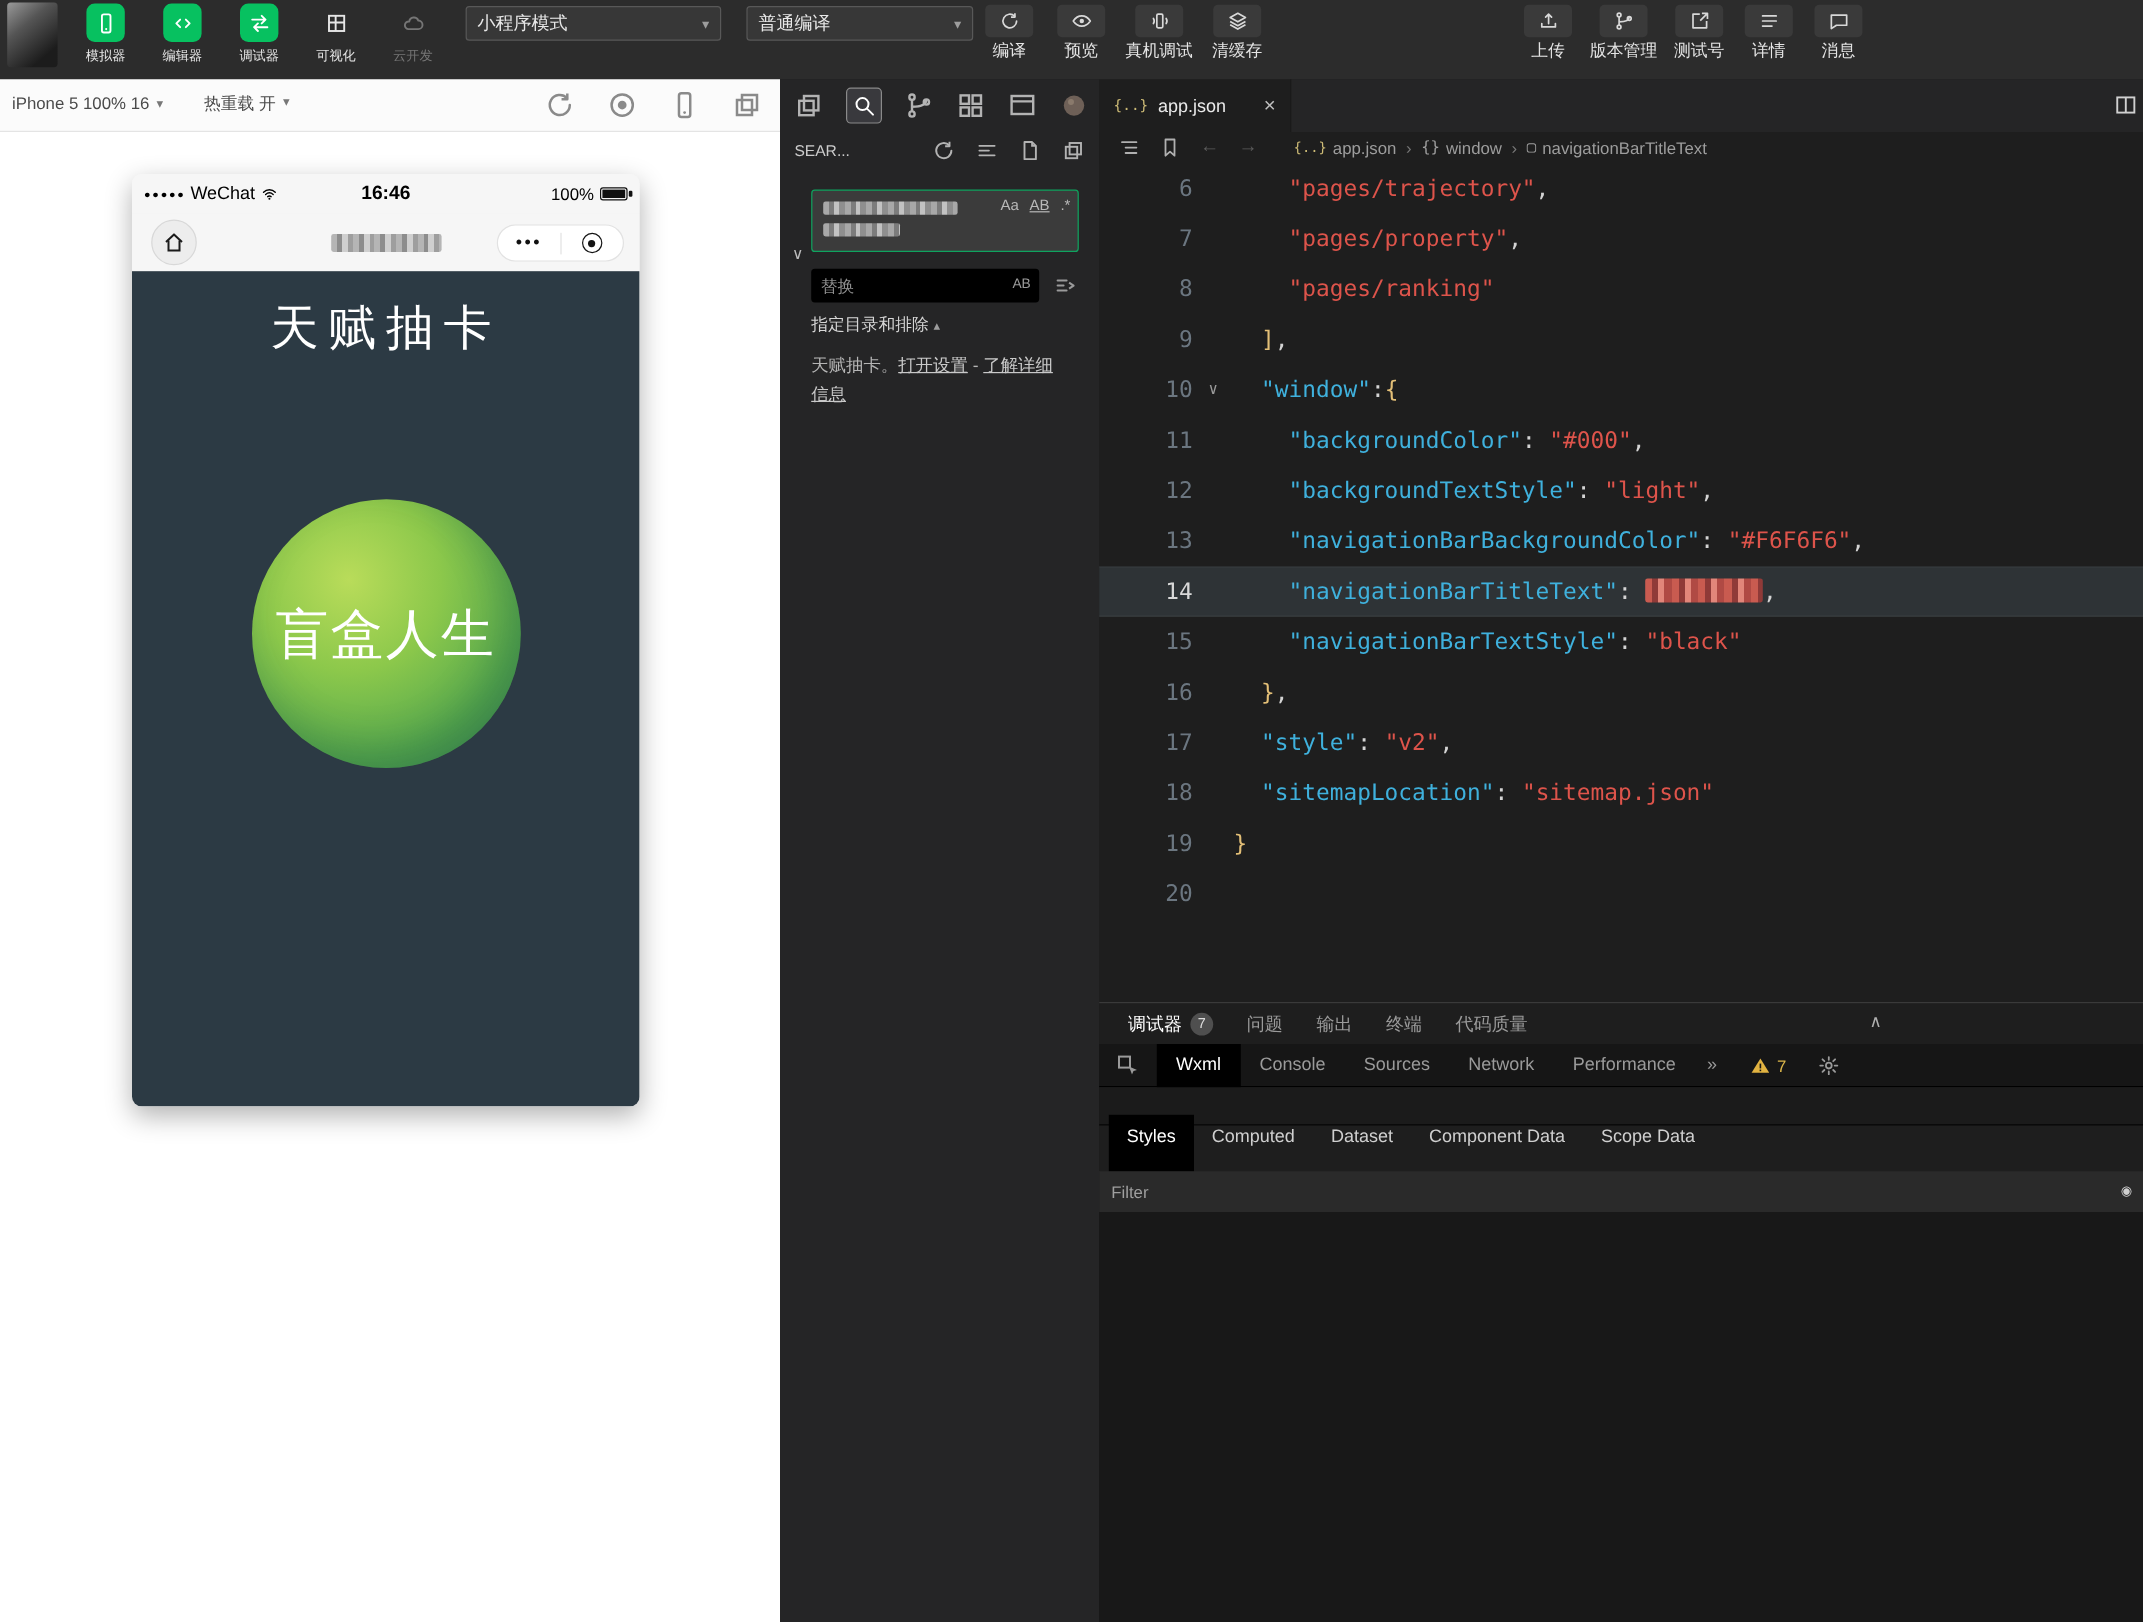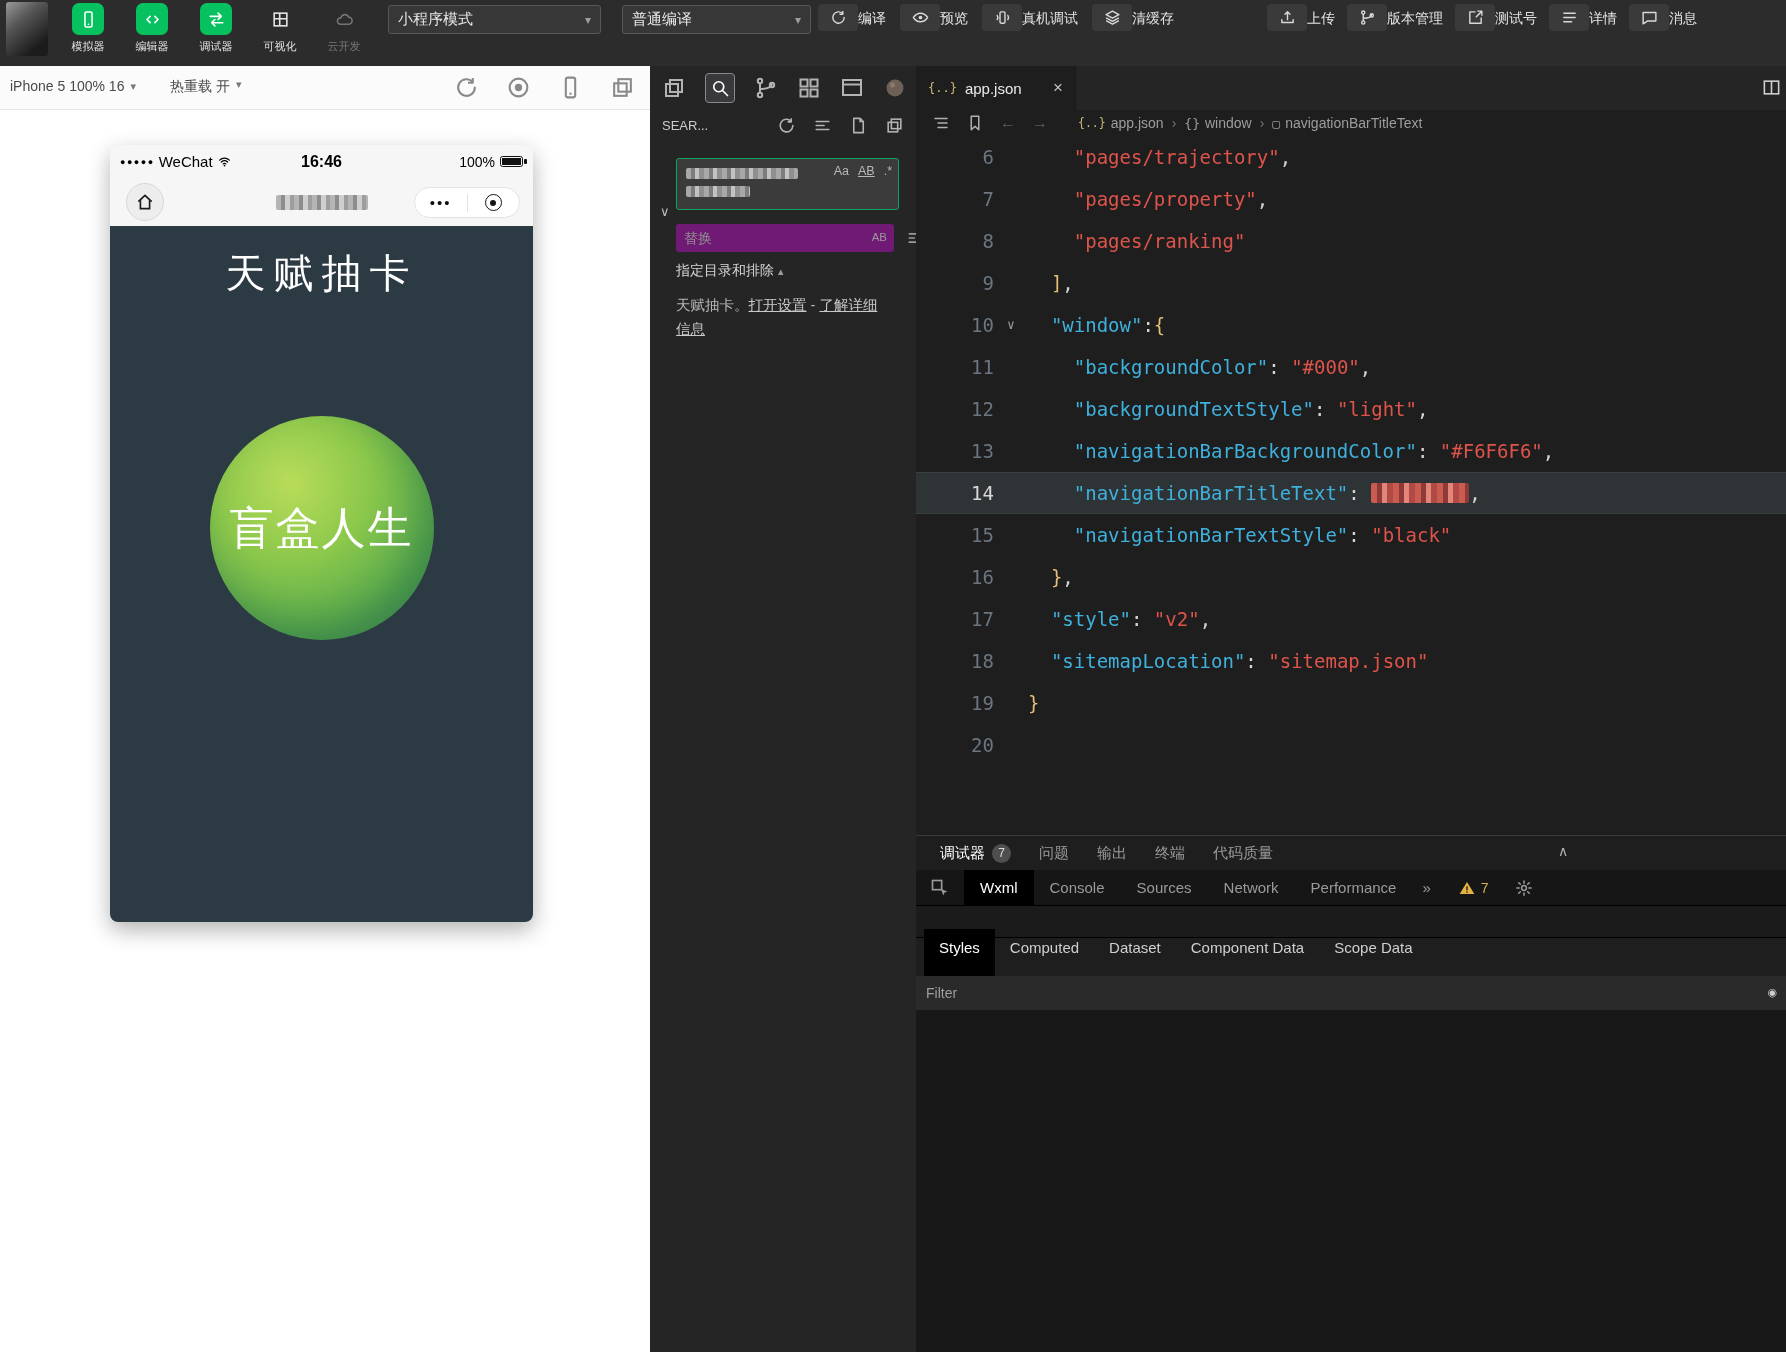--- a/index.html
+++ b/index.html
@@ -20,21 +20,21 @@
 .tb-btn.disabled .ibox{background:transparent;color:#757575}
 .tb-label{font-size:11px;color:#e4e4e4;margin-top:4px;white-space:nowrap}
 .tb-btn.disabled .tb-label{color:#757575}
 .tb-select{position:absolute;top:5px;height:29px;background:#373737;border:1px solid #585858;border-radius:3px;
  display:flex;align-items:center;padding:0 9px;font-size:15px;color:#e8e8e8;cursor:pointer}
 .tb-mode{left:388px;width:213px}
 .tb-compile{left:622px;width:189px}
 .tb-select .caret{margin-left:auto;color:#9d9d9d;font-size:12px}
 .tb-actions{position:absolute;left:818px;top:4px;display:flex;gap:14px}
 .tb-right{position:absolute;left:1267px;top:4px;display:flex;gap:12px}
-.tb-action{display:flex;flex-direction:row;align-items:center;min-width:46px;cursor:pointer}
+.tb-action{display:flex;flex-direction:column;align-items:center;min-width:46px;cursor:pointer}
 .tb-action .abox{width:40px;height:27px;background:#3a3a3a;border-radius:4px;display:flex;align-items:center;justify-content:center;color:#d8d8d8}
 .tb-action .abox span{width:17px;height:17px;display:block}
 .tb-action .tb-label{font-size:14px;margin-top:3px}
 
 
 .sim{position:absolute;left:0;top:66px;width:650px;bottom:0;background:#fff}
 .sim-toolbar{position:relative;height:44px;background:#fbfbfb;border-bottom:1px solid #e4e4e4;font-size:14px;color:#4a4a4a}
 .sim-device{position:absolute;left:10px;top:12px;display:flex;gap:6px;align-items:center;cursor:pointer}
 .sim-hot{position:absolute;left:170px;top:12px;display:flex;gap:6px;align-items:flex-start;cursor:pointer}
 .sim-toolbar .caret{font-size:11px;color:#777}
@@ -84,21 +84,21 @@
 .sp-chevron{position:absolute;left:10px;top:138px;color:#bdbdbd;font-size:13px;cursor:pointer}
 .sp-search-box{position:absolute;left:26px;top:92px;width:223px;height:52px;background:#3b3b3b;border:1px solid #0fa45f;border-radius:3px;cursor:text}
 .redact-strip{position:absolute;height:11px;border-radius:2px;
  background:repeating-linear-gradient(90deg,#a8a8a8 0 5px,#7c7c7c 5px 9px,#c2c2c2 9px 13px,#8f8f8f 13px 18px)}
 .rs1{left:9px;top:9px;width:112px}
 .rs2{left:9px;top:27px;width:64px}
 .sp-opts{position:absolute;right:6px;top:5px;display:flex;gap:9px;font-size:12.5px;color:#b8b8b8}
 .sp-opts span{cursor:pointer}
 .sp-opts .u{text-decoration:underline}
 .sp-replace-row{position:absolute;left:26px;top:158px;display:flex;align-items:center}
-.sp-replace{position:relative;width:218px;height:28px;background:#701a75;border-radius:3px;cursor:text}
+.sp-replace{position:relative;width:190px;height:28px;background:#000000;border-radius:3px;cursor:text}
 .sp-replace .ph{position:absolute;left:8px;top:6px;font-size:14px;color:#8f8f8f}
 .sp-replace .ab{position:absolute;right:7px;top:7px;font-size:11.5px;color:#9a9a9a;cursor:pointer}
 .rall{width:20px;height:20px;margin-left:12px;color:#9a9a9a;cursor:pointer}
 .sp-dirs{position:absolute;left:26px;top:196px;font-size:14px;color:#d6d6d6;cursor:pointer}
 .sp-dirs .caret-up{font-size:11px;color:#9d9d9d;margin-left:4px}
 .sp-msg{position:absolute;left:26px;top:228px;width:206px;font-size:14.5px;line-height:1.65;color:#b5b5b5}
 .sp-msg .lnk{color:#c9c9c9;text-decoration:underline;cursor:pointer}
 
 
 .editor{position:absolute;left:916px;top:66px;right:0;bottom:0;background:#1e1e1e}

